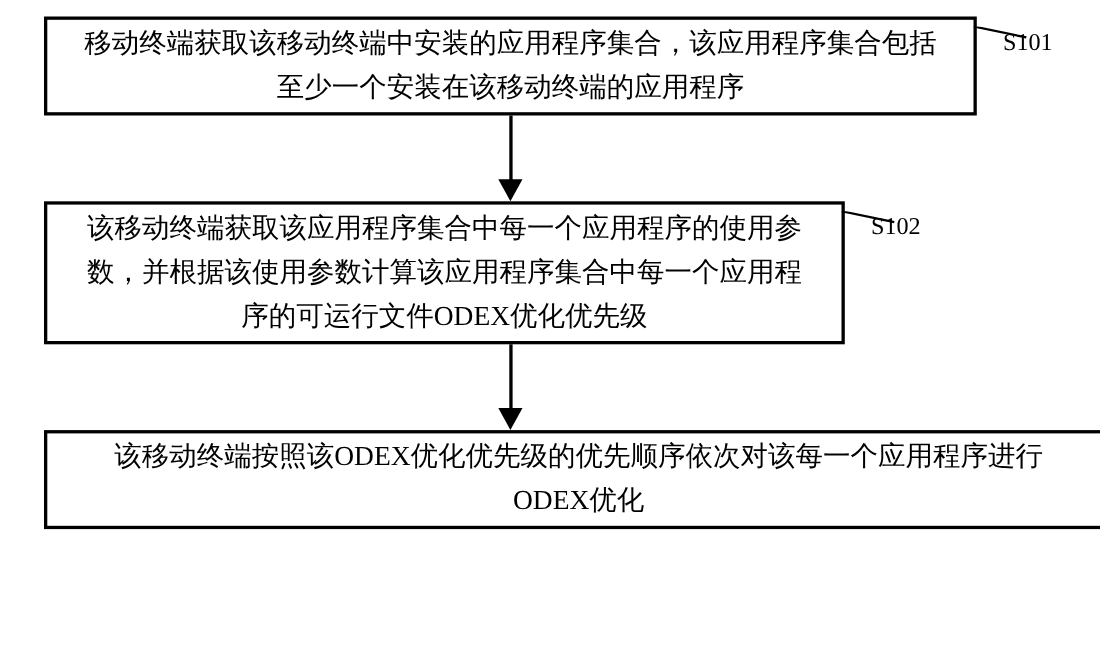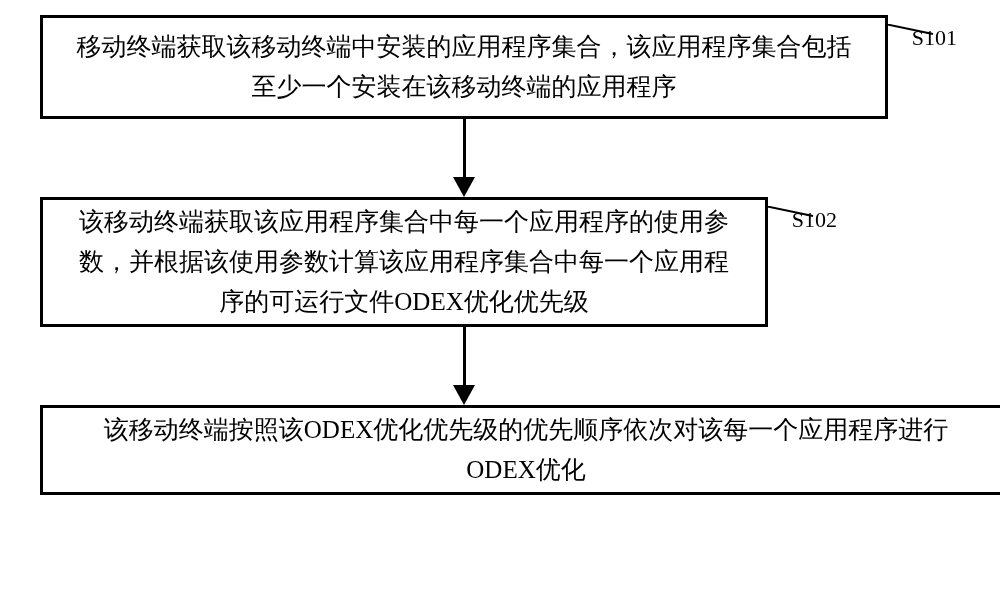--- a/index.html
+++ b/index.html
@@ -27,21 +27,21 @@
       display: flex;
       align-items: center;
       justify-content: center;
       text-align: center;
       font-size: 25px;
       line-height: 1.6;
       position: relative;
     }
     .step1 {
       width: 848px;
-      height: 104px;
+      height: 90px;
     }
     .step2 {
       width: 728px;
       height: 130px;
     }
     .step3 {
       width: 972px;
       height: 90px;
     }
     .step-label {

